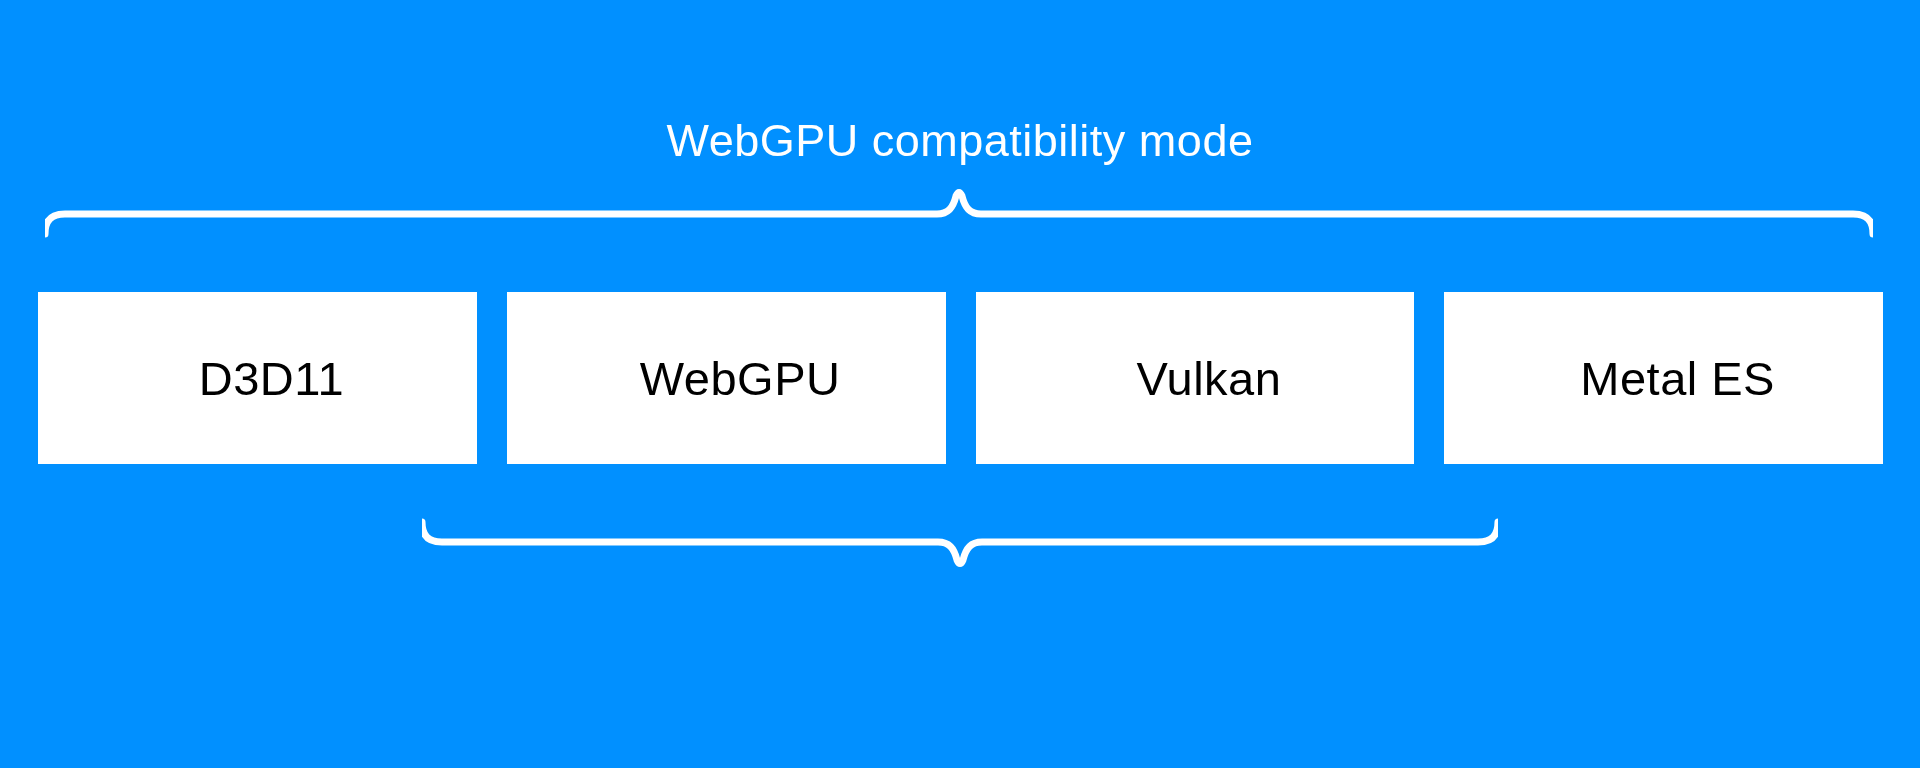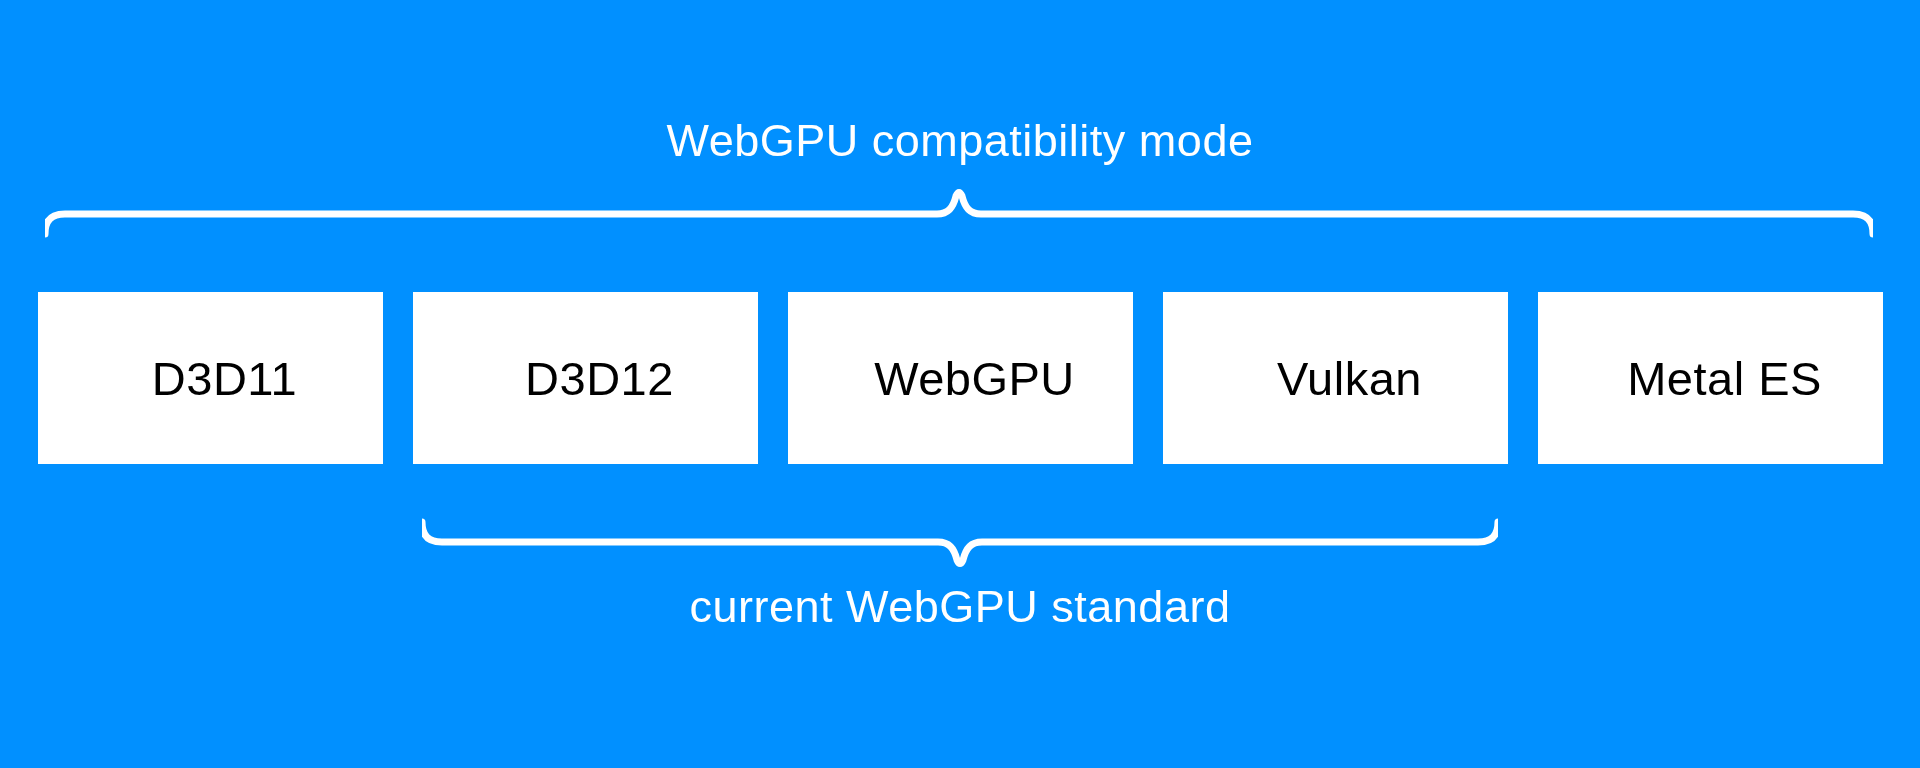--- a/index.html
+++ b/index.html
@@ -86,23 +86,20 @@
              C 920,22 925,28 936,28
              L 1808,28
              C 1822,28 1828,35 1828,48"></path>
   </svg>
 
   <div class="boxes-row">
     <div class="api-box">
       <span>D3D11</span>
     </div>
     <div class="api-box">
-      <span>D3D12</span>
-    </div>
-    <div class="api-box">
       <span>WebGPU</span>
     </div>
     <div class="api-box">
       <span>Vulkan</span>
     </div>
     <div class="api-box">
       <span>Metal ES</span>
     </div>
   </div>
 
@@ -110,15 +107,14 @@
     <path d="M 0,4
              C 0,17 6,24 20,24
              L 516,24
              C 527,24 532,30 535,42
              Q 538,49 541,42
              C 544,30 549,24 560,24
              L 1056,24
              C 1070,24 1076,17 1076,4"></path>
   </svg>
 
-  <div class="span-label bottom">current WebGPU standard</div>
 
 </div>
 
 </body></html>

